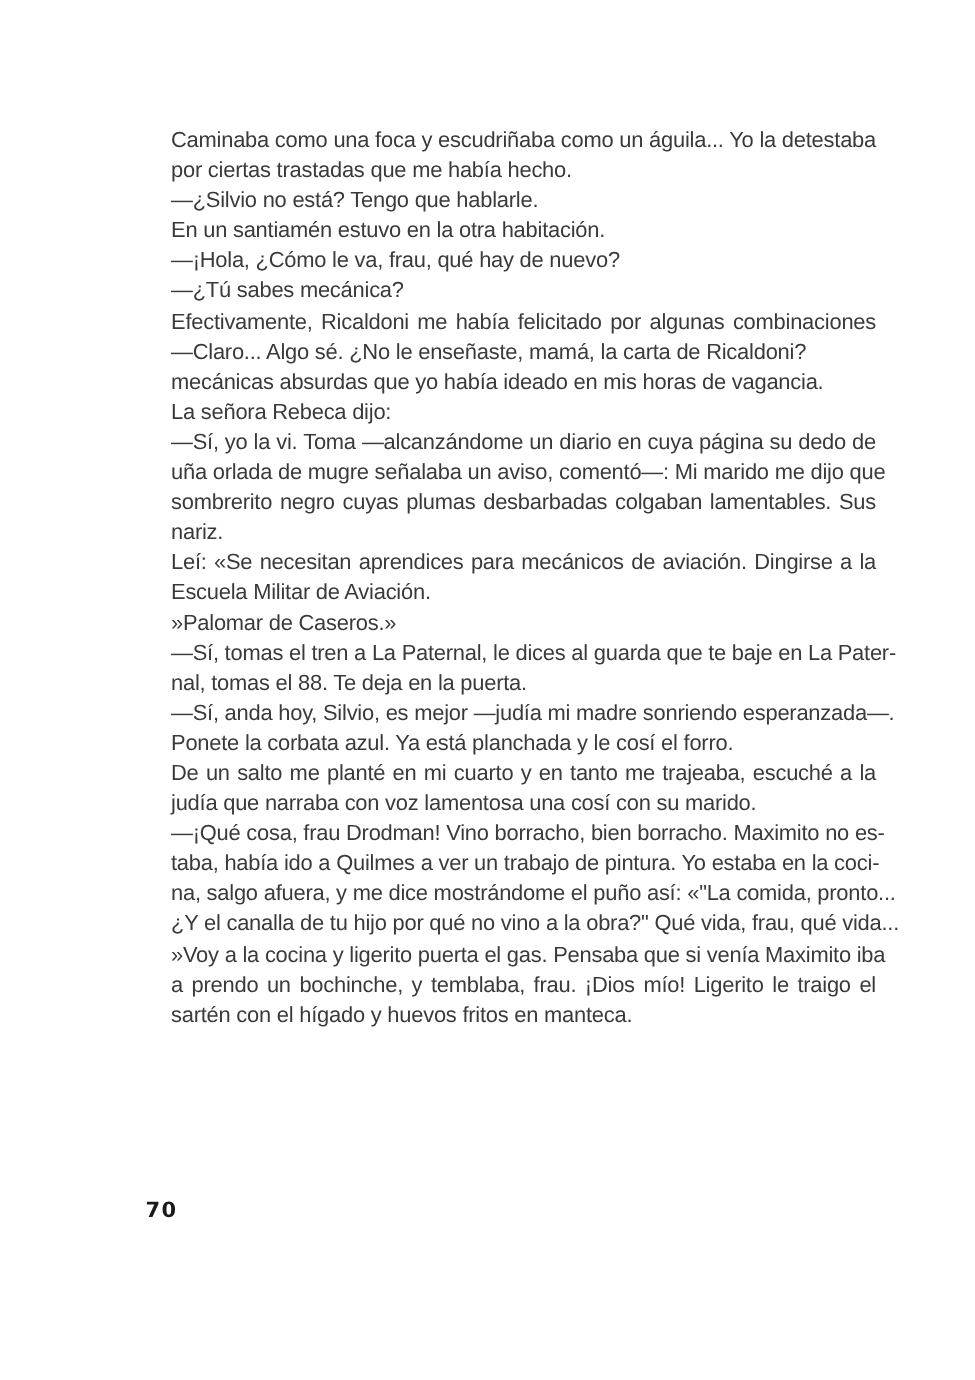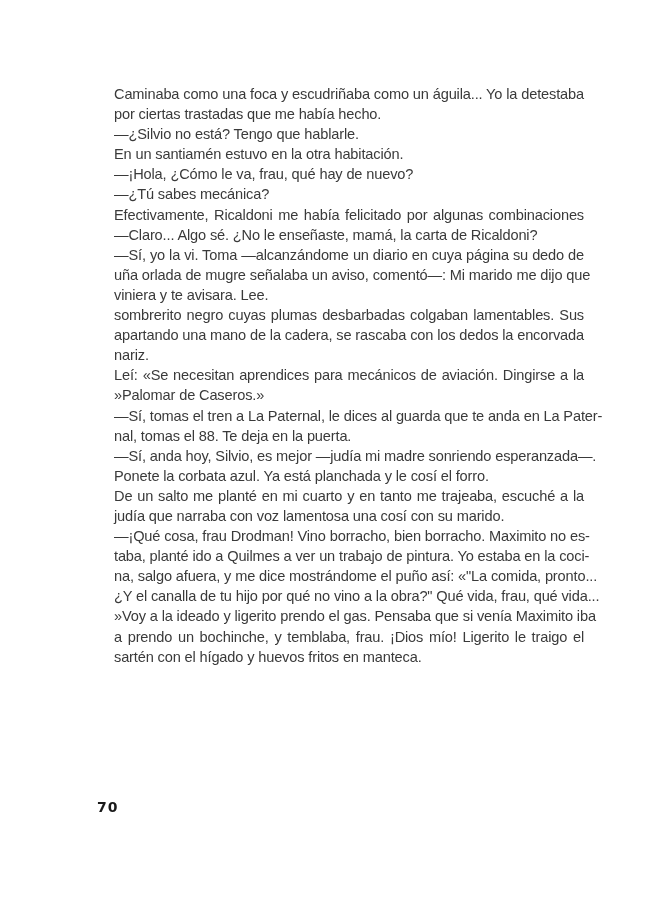--- a/index.html
+++ b/index.html
@@ -26,35 +26,36 @@
 
 <div class="page" id="body">
     <div class="line j">Caminaba como una foca y escudriñaba como un águila... Yo la detestaba</div>
     <div class="line">por ciertas trastadas que me había hecho.</div>
     <div class="line">—¿Silvio no está? Tengo que hablarle.</div>
     <div class="line">En un santiamén estuvo en la otra habitación.</div>
     <div class="line">—¡Hola, ¿Cómo le va, frau, qué hay de nuevo?</div>
     <div class="line">—¿Tú sabes mecánica?</div>
     <div class="line j">Efectivamente, Ricaldoni me había felicitado por algunas combinaciones</div>
     <div class="line">—Claro... Algo sé. ¿No le enseñaste, mamá, la carta de Ricaldoni?</div>
+    <div class="line">mecánicas absurdas que yo había ideado en mis horas de vagancia.</div>
+    <div class="line">La señora Rebeca dijo:</div>
     <div class="line j">—Sí, yo la vi. Toma —alcanzándome un diario en cuya página su dedo de</div>
     <div class="line j">uña orlada de mugre señalaba un aviso, comentó—: Mi marido me dijo que</div>
-    <div class="line">viniera y te avisara. Lee.</div>
     <div class="line j">sombrerito negro cuyas plumas desbarbadas colgaban lamentables. Sus</div>
-    <div class="line j">apartando una mano de la cadera, se rascaba con los dedos la encorvada</div>
     <div class="line">nariz.</div>
     <div class="line j">Leí: «Se necesitan aprendices para mecánicos de aviación. Dingirse a la</div>
+    <div class="line">Escuela Militar de Aviación.</div>
     <div class="line">»Palomar de Caseros.»</div>
-    <div class="line j">—Sí, tomas el tren a La Paternal, le dices al guarda que te anda en La Pater-</div>
+    <div class="line j">—Sí, tomas el tren a La Paternal, le dices al guarda que te baje en La Pater-</div>
     <div class="line">nal, tomas el 88. Te deja en la puerta.</div>
     <div class="line j">—Sí, anda hoy, Silvio, es mejor —judía mi madre sonriendo esperanzada—.</div>
     <div class="line">Ponete la corbata azul. Ya está planchada y le cosí el forro.</div>
     <div class="line j">De un salto me planté en mi cuarto y en tanto me trajeaba, escuché a la</div>
     <div class="line">judía que narraba con voz lamentosa una cosí con su marido.</div>
     <div class="line j">—¡Qué cosa, frau Drodman! Vino borracho, bien borracho. Maximito no es-</div>
-    <div class="line j">taba, planté ido a Quilmes a ver un trabajo de pintura. Yo estaba en la coci-</div>
+    <div class="line j">taba, había ido a Quilmes a ver un trabajo de pintura. Yo estaba en la coci-</div>
     <div class="line j">na, salgo afuera, y me dice mostrándome el puño así: «"La comida, pronto...</div>
     <div class="line j">¿Y el canalla de tu hijo por qué no vino a la obra?" Qué vida, frau, qué vida...</div>
-    <div class="line j">»Voy a la ideado y ligerito prendo el gas. Pensaba que si venía Maximito iba</div>
+    <div class="line j">»Voy a la cocina y ligerito puerta el gas. Pensaba que si venía Maximito iba</div>
     <div class="line j">a prendo un bochinche, y temblaba, frau. ¡Dios mío! Ligerito le traigo el</div>
     <div class="line">sartén con el hígado y huevos fritos en manteca.</div>
   </div>
 <div class="pagenum">70</div>
 
 </body></html>

